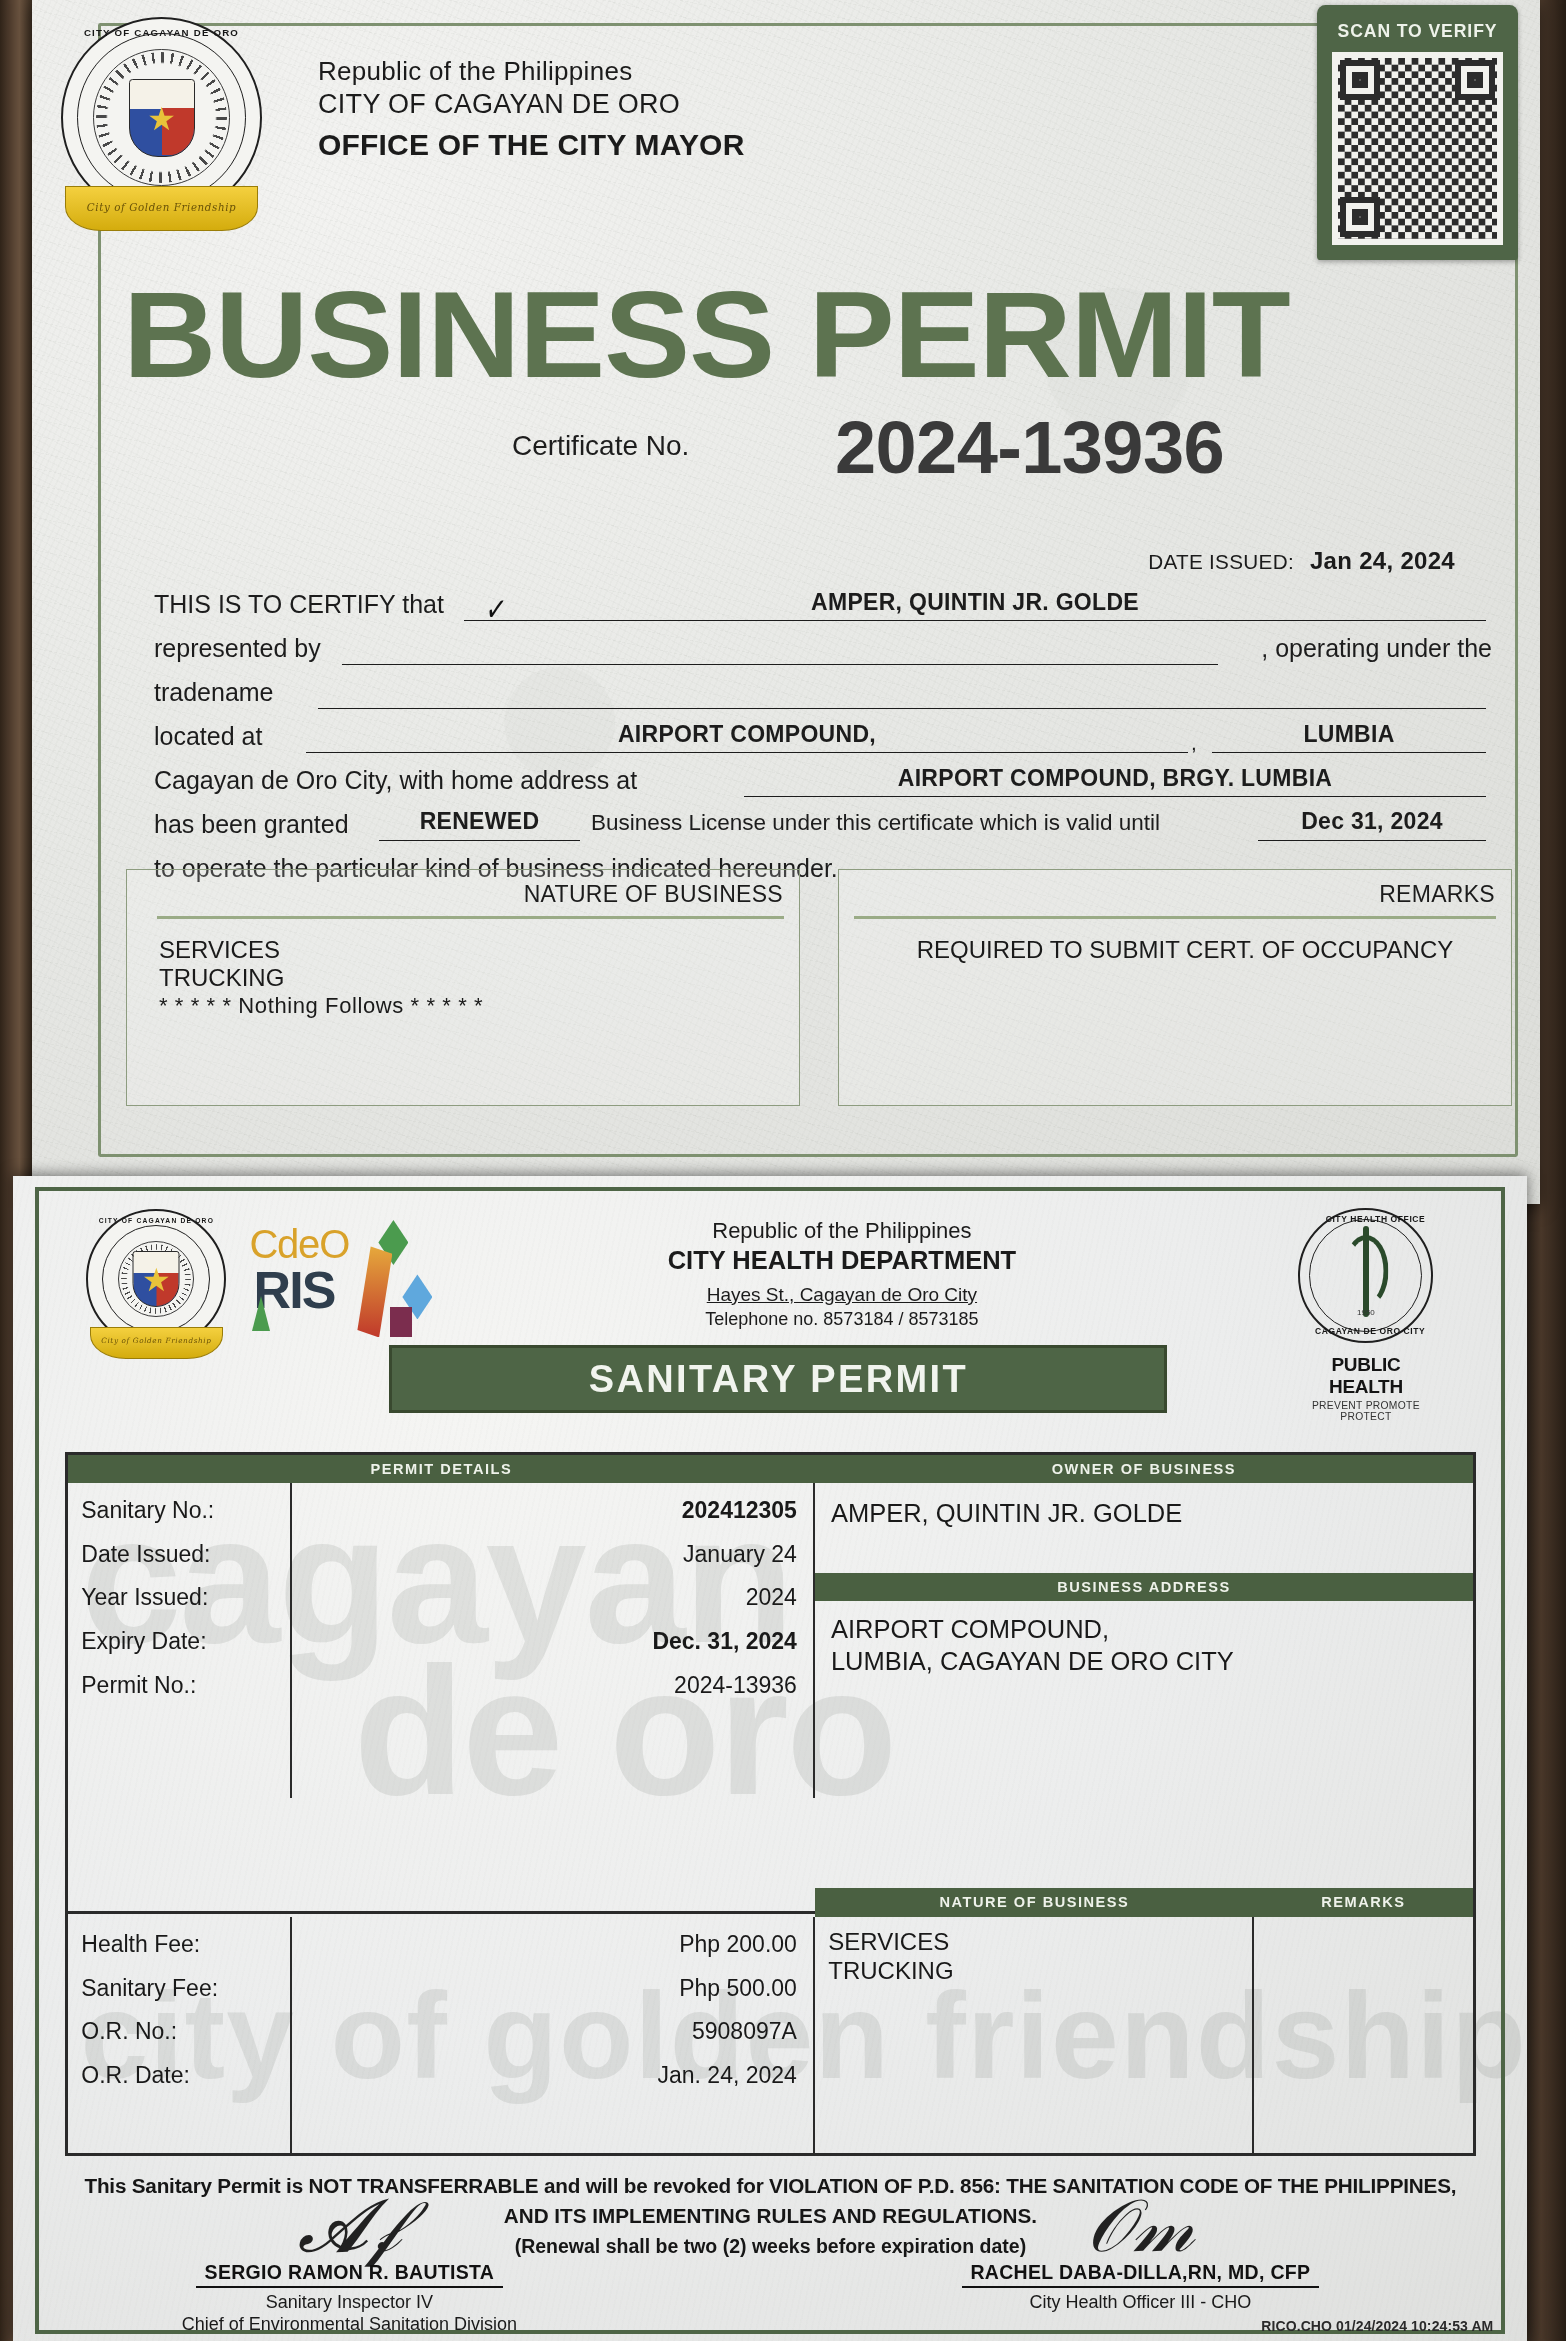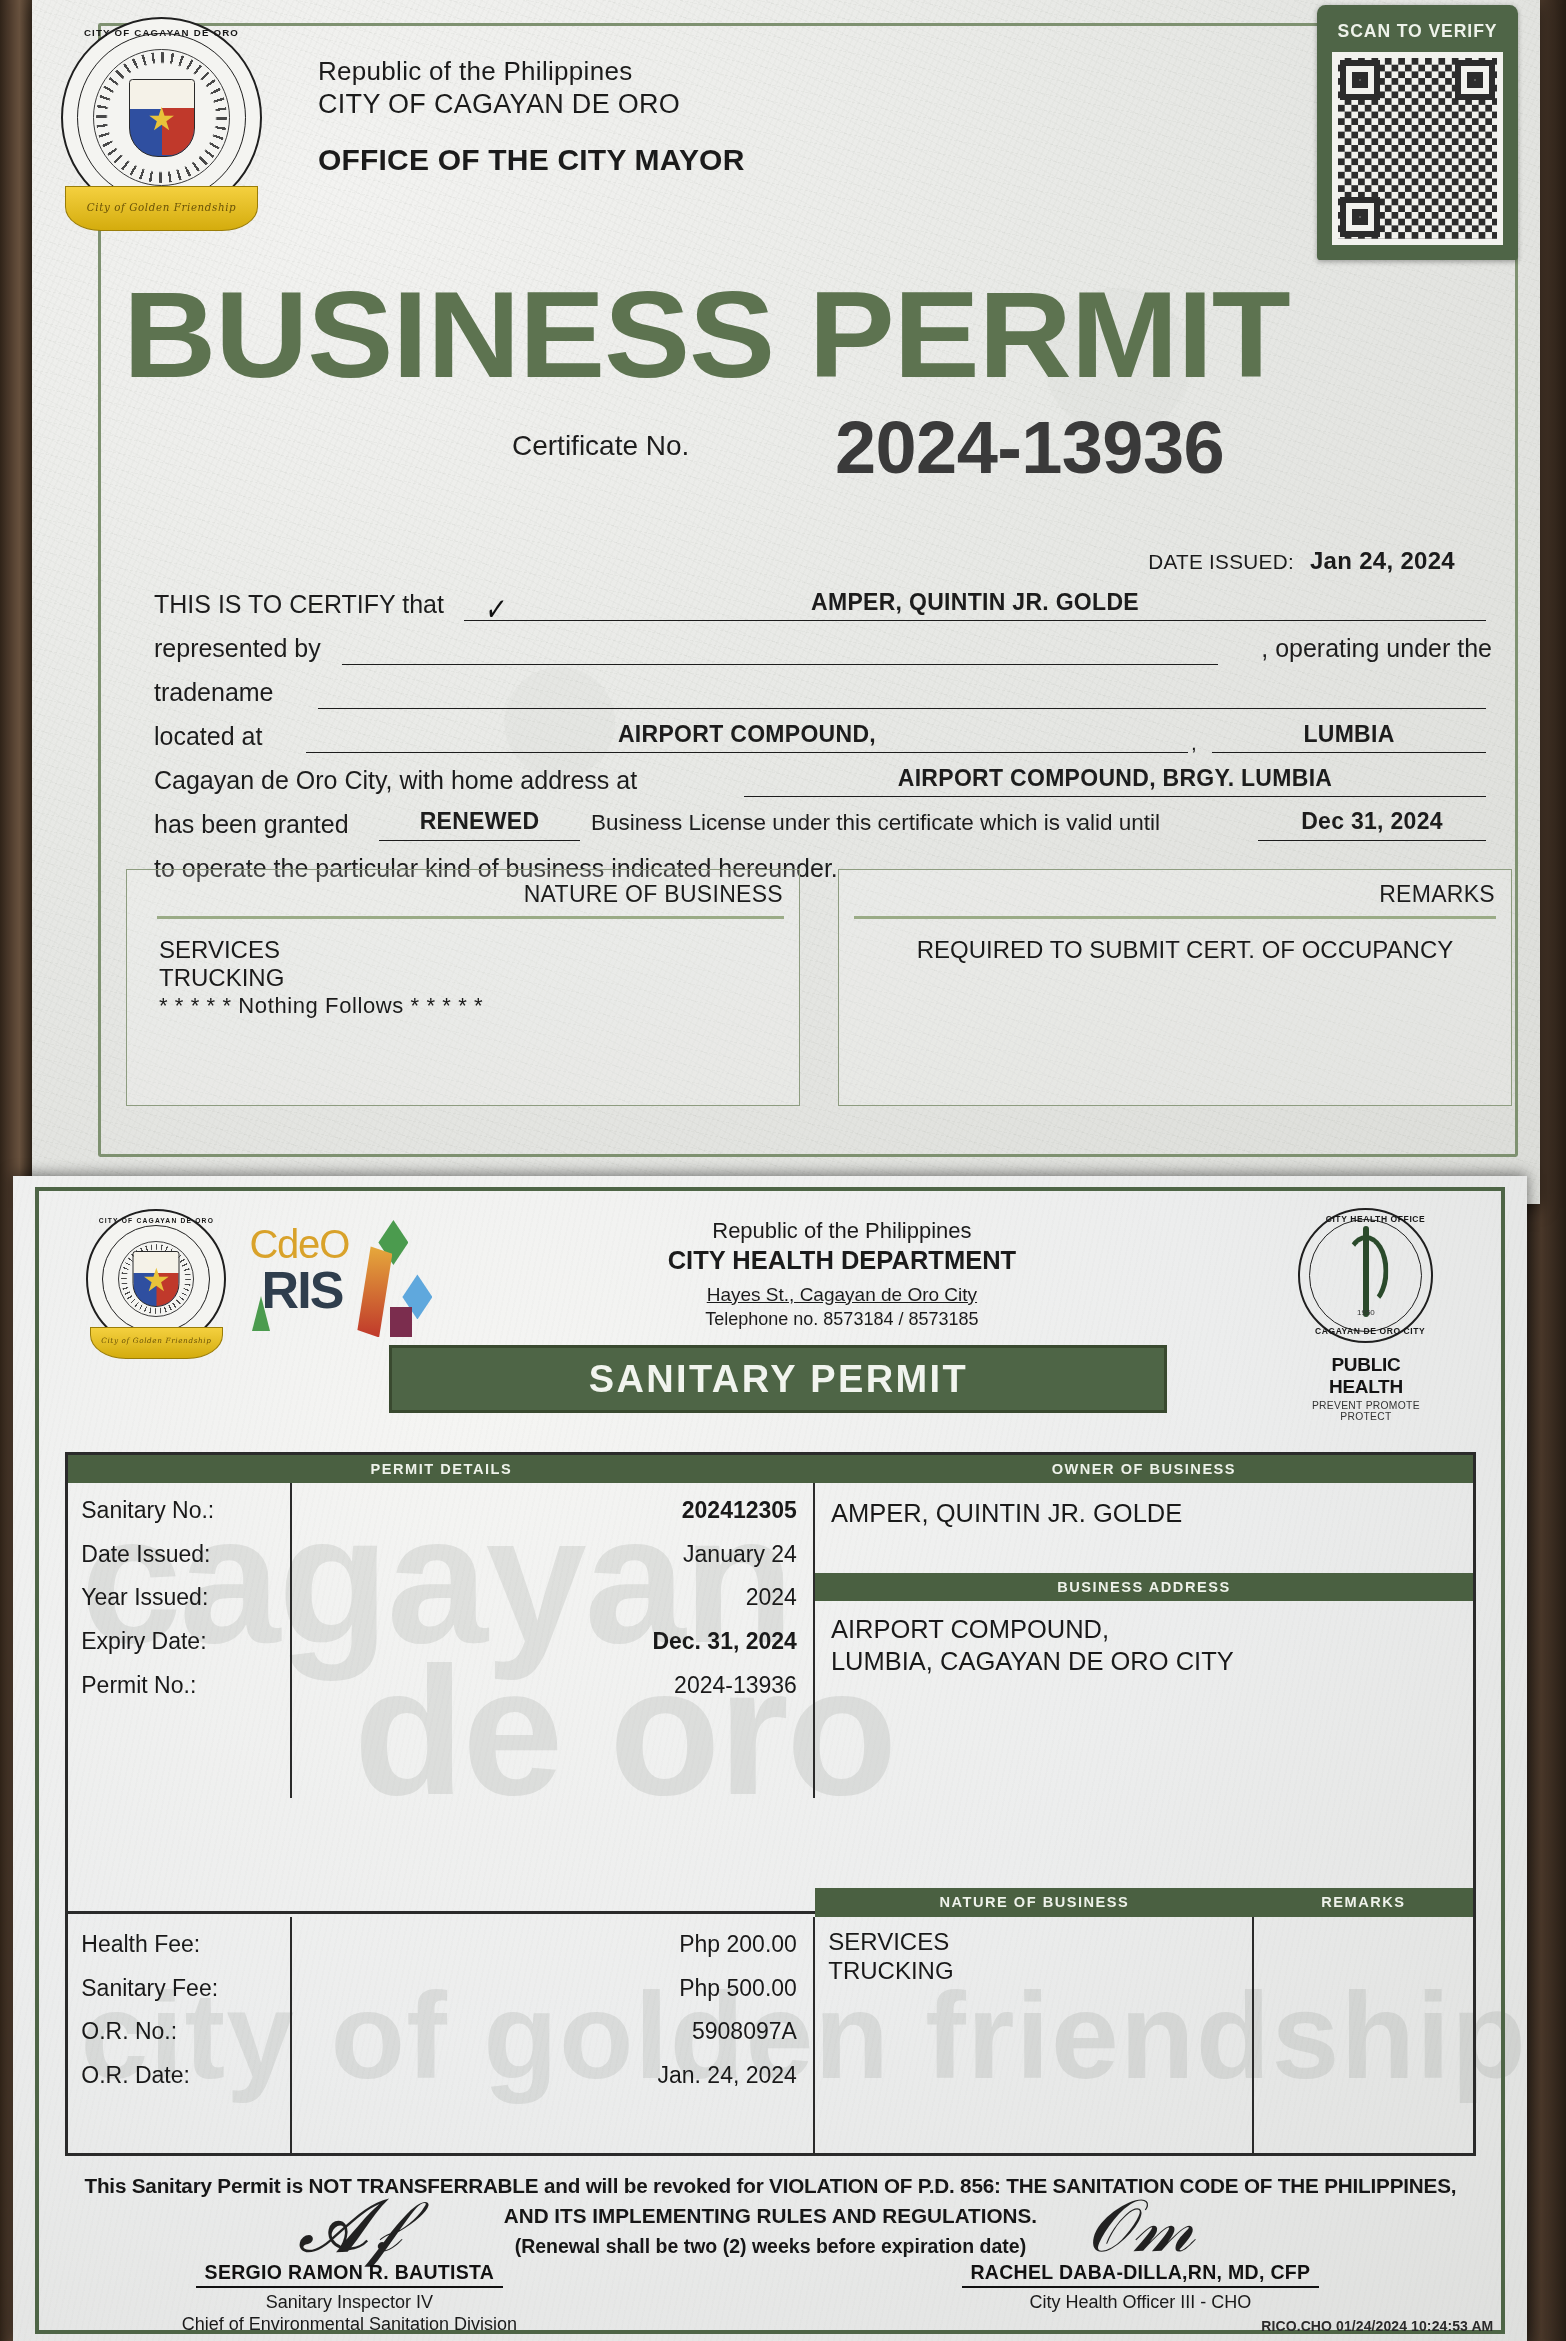--- a/index.html
+++ b/index.html
@@ -96,21 +96,21 @@
     display:flex; align-items:flex-start; justify-content:center;
   }
   .seal .ribbon span{
     font-family:"DejaVu Serif", serif; font-style:italic;
     font-size:10.3px; color:#6b5307; margin-top:13.4px; letter-spacing:0.6px;
   }
 
   .hdr-text{ position:absolute; left:286px; top:56px; color:#1b1b1b; }
   .hdr-l1{ font-size:26px; letter-spacing:0.3px; }
   .hdr-l2{ font-size:27px; letter-spacing:0.3px; margin-top:2.4px; }
-  .hdr-l3{ font-size:30px; font-weight:bold; letter-spacing:0.2px; margin-top:23px; }
+  .hdr-l3{ font-size:30px; font-weight:bold; letter-spacing:0.2px; margin-top:8px; }
 
   .qr-box{
     position:absolute; right:22px; top:4.9px; width:201px; height:255px;
     background:#4f6547; border-radius:8.5px 8.5px 3.6px 3.6px;
     box-shadow:0 1.2px 4.9px rgba(0,0,0,.3);
   }
   .qr-label{
     color:#eef2ea; text-align:center; font-size:17.6px; font-weight:bold;
     letter-spacing:0.9px; padding-top:16px;
   }
@@ -223,21 +223,21 @@
   }
 
   .sp-hdr{ position:absolute; left:0; right:0; top:13.4px; height:201px; }
   .sp-seal{ position:absolute; left:47px; top:4.9px; width:140px; height:140px; }
   .cdeo-logo{ position:absolute; left:210px; top:18px; width:182px; height:116px; }
   .cdeo-logo .cdeo{
     position:absolute; left:0; top:0; font-size:40px; font-weight:normal; color:#d9a22a;
     letter-spacing:-1.2px;
   }
   .cdeo-logo .ris{
-    position:absolute; left:12px; top:38px; font-size:52px; font-weight:bold; color:#2f3e4d;
+    position:absolute; left:4px; top:38px; font-size:52px; font-weight:bold; color:#2f3e4d;
     letter-spacing:-1.8px;
   }
   .cdeo-logo .arrow{
     position:absolute; left:2.4px; top:74px; width:0;height:0;
     border-left:9.7px solid transparent; border-right:9.7px solid transparent;
     border-bottom:35px solid #4b9b4e;
   }
   .cdeo-logo .dia{ position:absolute; width:30px; height:45px; }
   .cdeo-logo .d1{ left:129px; top:-2.4px; background:#4b9b4e; clip-path:polygon(50% 0,100% 50%,50% 100%,0 50%); }
   .cdeo-logo .d2{ left:153px; top:52px; background:#5fa8dd; clip-path:polygon(50% 0,100% 50%,50% 100%,0 50%); }

